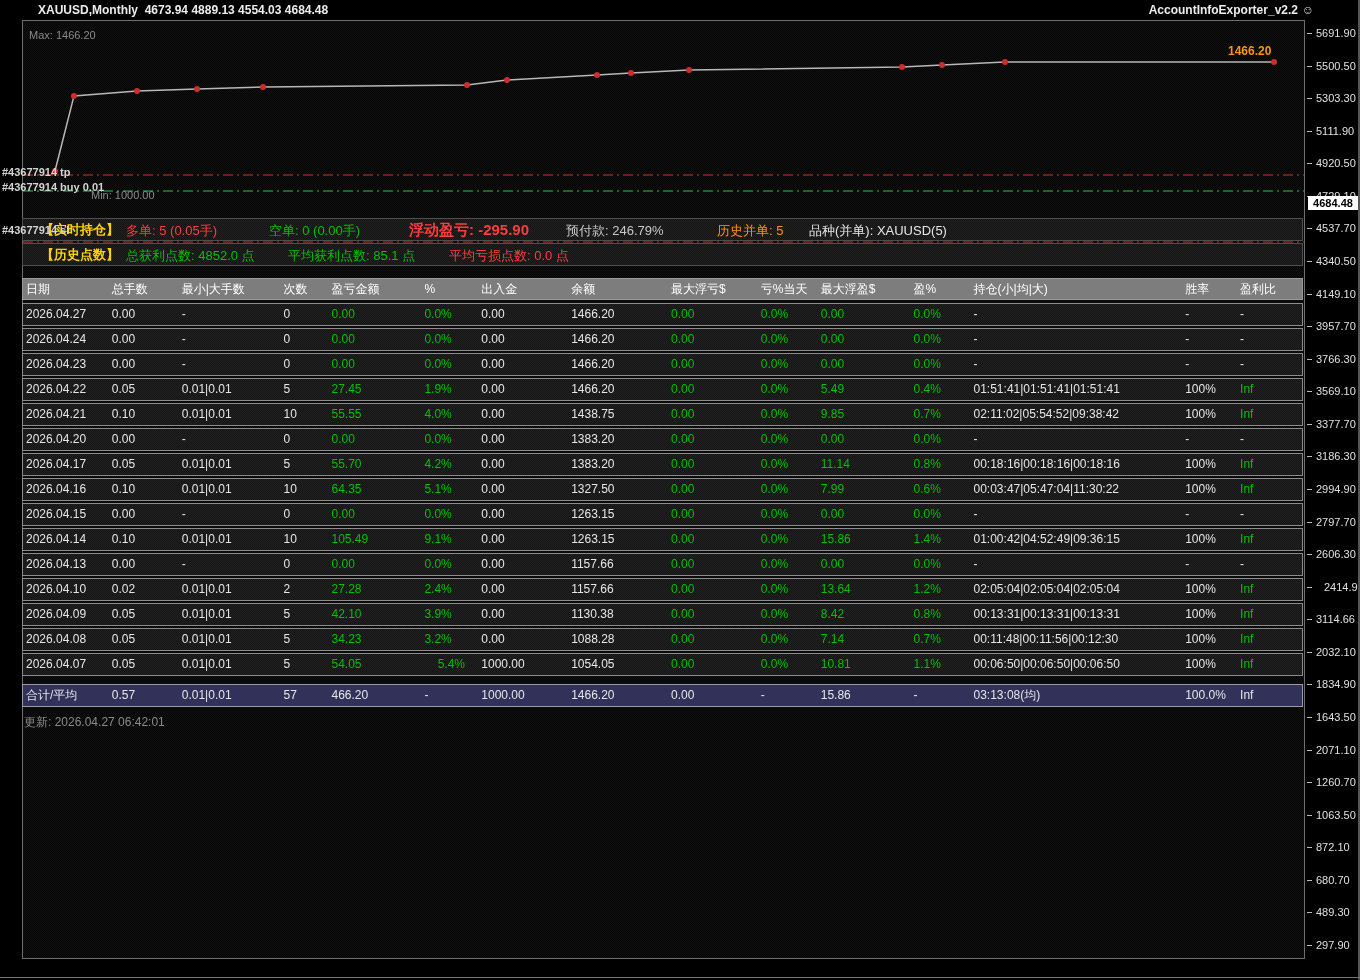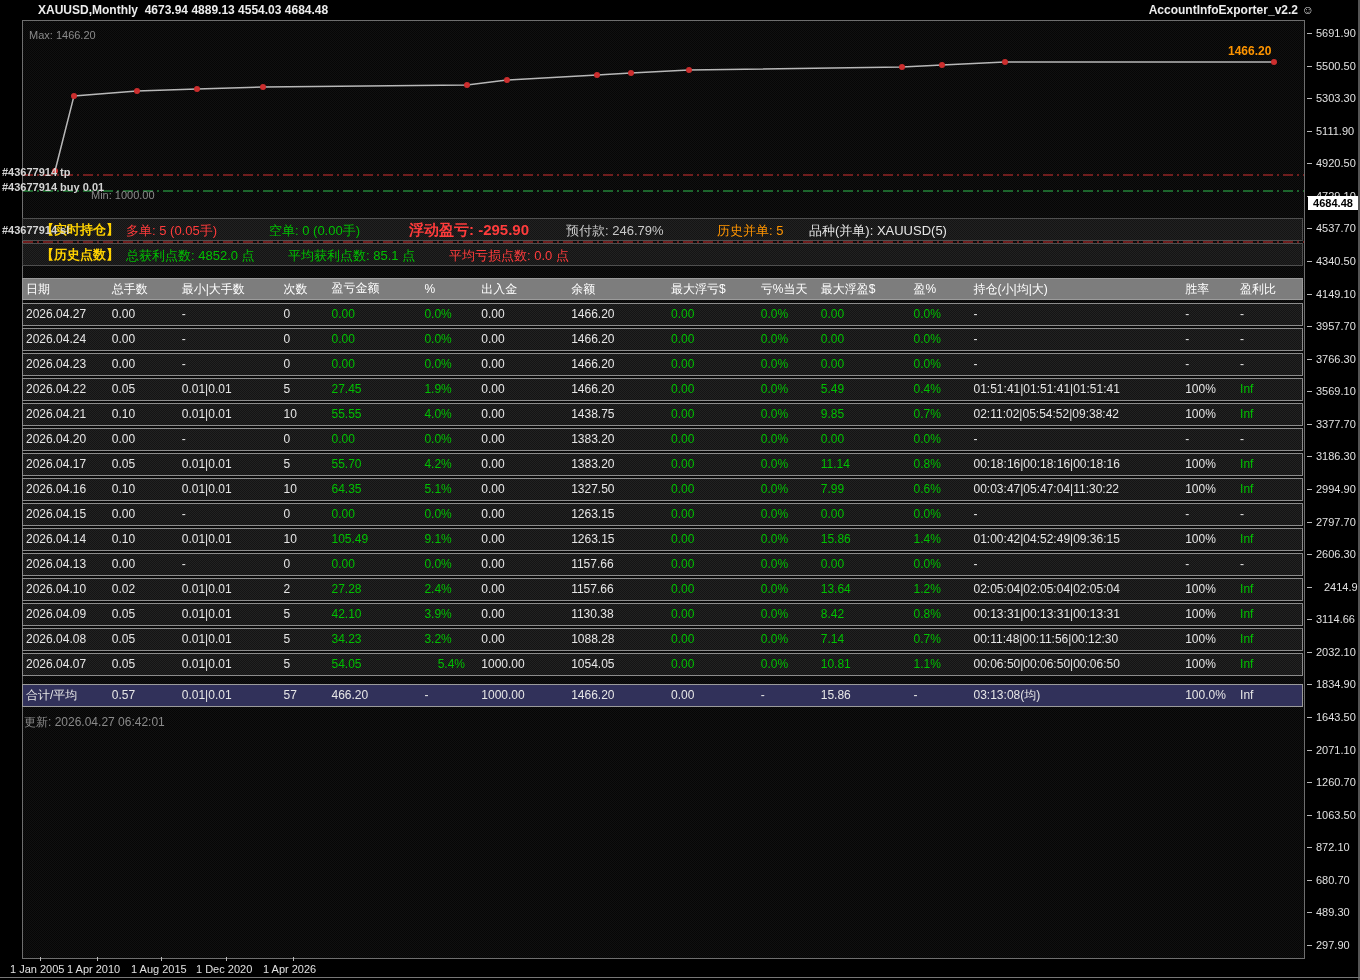--- a/index.html
+++ b/index.html
@@ -128,21 +128,21 @@
     <span class="green" style="left:103px;">总获利点数: 4852.0 点</span>
     <span class="green" style="left:265px;">平均获利点数: 85.1 点</span>
     <span class="red" style="left:426px;">平均亏损点数: 0.0 点</span>
   </div>
 
   <div id="thead">
       <div class="tcell" style="width: 86px;">日期</div>
       <div class="tcell" style="width: 70px;">总手数</div>
       <div class="tcell" style="width: 102px;">最小|大手数</div>
       <div class="tcell" style="width: 48px;">次数</div>
-      <div class="tcell" style="width: 93px; font-family: Liberation Mono, monospace;">盈亏金额</div>
+      <div class="tcell" style="width: 93px;">盈亏金额</div>
       <div class="tcell" style="width: 57px;">%</div>
       <div class="tcell" style="width: 90px;">出入金</div>
       <div class="tcell" style="width: 100px;">余额</div>
       <div class="tcell" style="width: 90px;">最大浮亏$</div>
       <div class="tcell" style="width: 60px;">亏%当天</div>
       <div class="tcell" style="width: 93px;">最大浮盈$</div>
       <div class="tcell" style="width: 60px;">盈%</div>
       <div class="tcell" style="width: 212px;">持仓(小|均|大)</div>
       <div class="tcell" style="width: 55px;">胜率</div>
       <div class="tcell" style="width: 65px;">盈利比</div>
@@ -478,28 +478,16 @@
       <div class="p-tick" style="top: 847px;"></div>
       <div class="p-label" style="top: 841px;">872.10</div>
       <div class="p-tick" style="top: 880px;"></div>
       <div class="p-label" style="top: 874px;">680.70</div>
       <div class="p-tick" style="top: 912px;"></div>
       <div class="p-label" style="top: 906px;">489.30</div>
       <div class="p-tick" style="top: 945px;"></div>
       <div class="p-label" style="top: 939px;">297.90</div>
     </div>
 
-  <div id="time-axis">
-      <div class="t-tick" style="left: 40px;"></div>
-      <div class="t-label" style="left: 10px;">1 Jan 2005</div>
-      <div class="t-tick" style="left: 97px;"></div>
-      <div class="t-label" style="left: 67px;">1 Apr 2010</div>
-      <div class="t-tick" style="left: 161px;"></div>
-      <div class="t-label" style="left: 131px;">1 Aug 2015</div>
-      <div class="t-tick" style="left: 226px;"></div>
-      <div class="t-label" style="left: 196px;">1 Dec 2020</div>
-      <div class="t-tick" style="left: 293px;"></div>
-      <div class="t-label" style="left: 263px;">1 Apr 2026</div>
-    </div>
 
   <div class="frame-right"></div>
   <div class="frame-bottom"></div>
 </div>
 
 </body></html>

